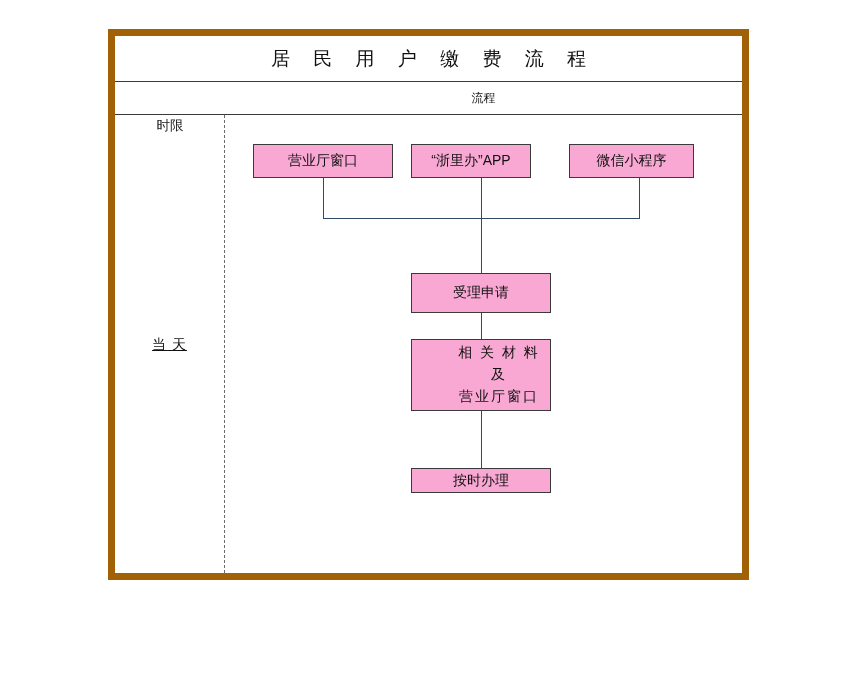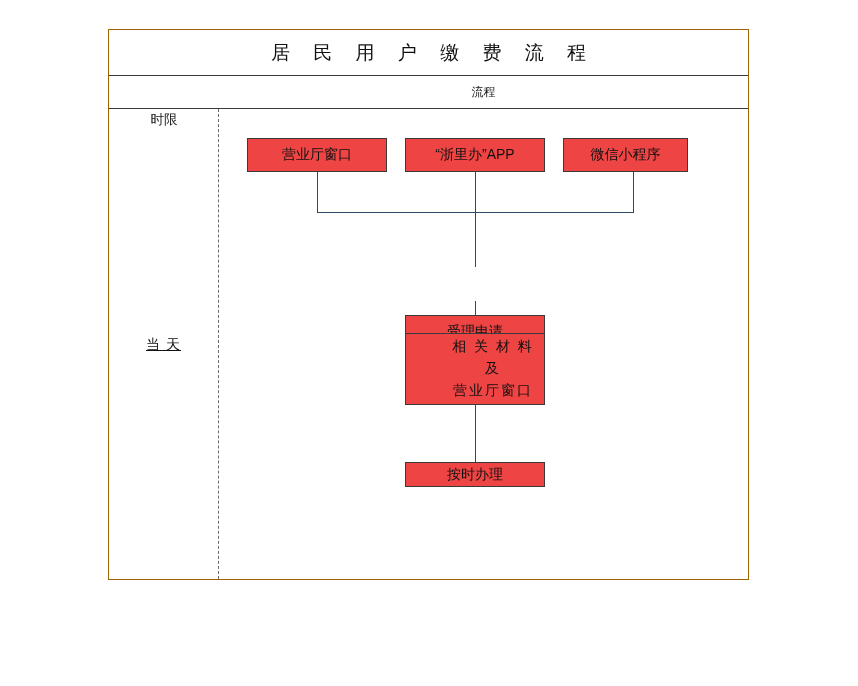--- a/index.html
+++ b/index.html
@@ -15,21 +15,21 @@
     position: relative;
     overflow: hidden;
   }
 
   #diagram-root {
     position: absolute;
     left: 108px;
     top: 29px;
     width: 641px;
     height: 551px;
-    border: 1px solid #a16207;
+    border: 7px solid #a16207;
     box-sizing: border-box;
     background: #ffffff;
   }
 
   
   .title-row {
     height: 46px;
     border-bottom: 1px solid #3a3a3a;
     display: flex;
     align-items: center;
@@ -95,41 +95,41 @@
   .body-right {
     flex: 1;
     position: relative;
     box-sizing: border-box;
   }
 
   
   .node {
     position: absolute;
     border: 1px solid #3a3a3a;
-    background: #ef4444;
+    background: #f9a8d4;
     box-sizing: border-box;
     display: flex;
     align-items: center;
     justify-content: center;
     text-align: center;
     font-size: 14px;
     color: #111;
     line-height: 1.55;
     white-space: nowrap;
   }
   .node.two-line { white-space: normal; }
   .node .ln { display: block; letter-spacing: 2px; }
 
   
   #node-hall    { left: 28px;  top: 29px;  width: 140px; height: 34px; }
-  #node-app     { left: 186px; top: 29px;  width: 140px; height: 34px; }
+  #node-app     { left: 186px; top: 29px;  width: 120px; height: 34px; }
   #node-wechat  { left: 344px; top: 29px;  width: 125px; height: 34px; }
 
   
-  #node-accept  { left: 186px; top: 158px; width: 140px; height: 34px; margin-top: 48px; }
+  #node-accept  { left: 186px; top: 158px; width: 140px; height: 40px; }
   #node-submit  { left: 186px; top: 224px; width: 140px; height: 72px; padding-left: 36px; }
   #node-handle  { left: 186px; top: 353px; width: 140px; height: 25px; }
 
   
   .conn {
     position: absolute;
     background: #2f4a66;
   }
   .v { width: 1px; }
   .h { height: 1px; }

